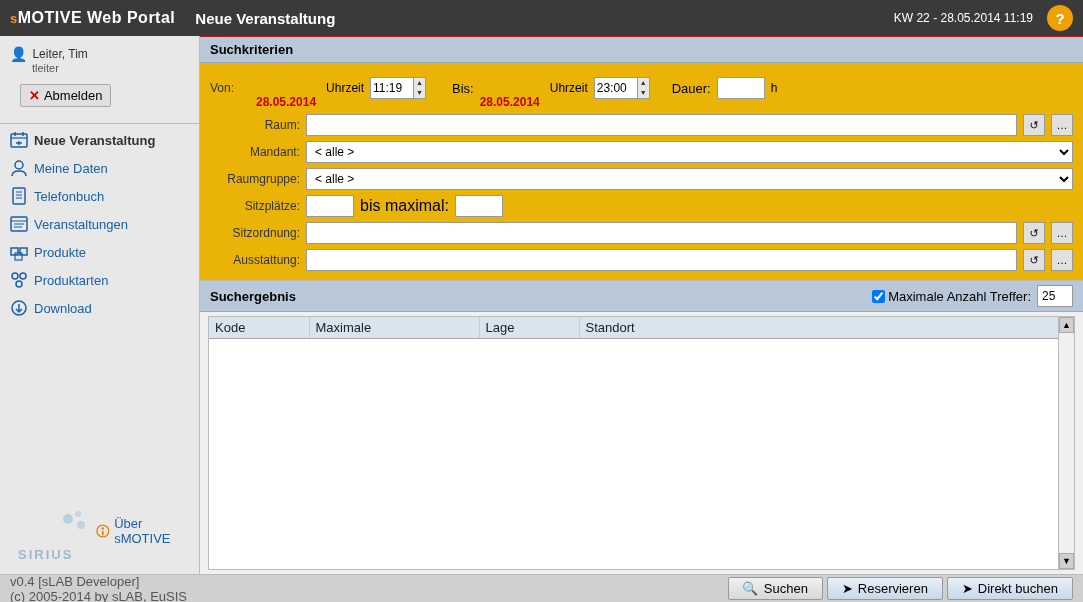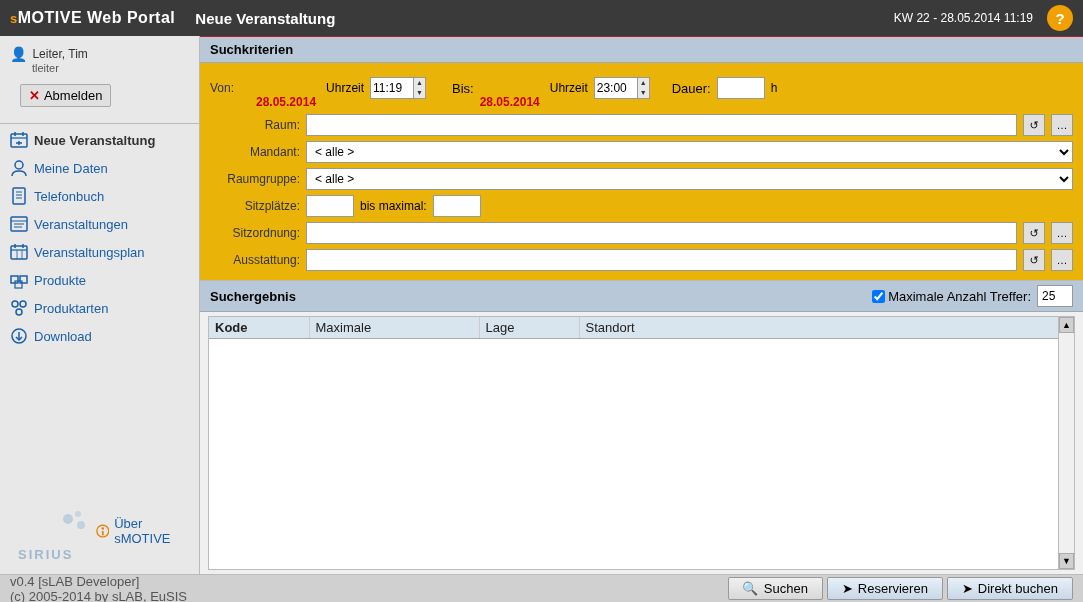--- a/index.html
+++ b/index.html
@@ -388,33 +388,20 @@
         <svg width="18" height="18" viewBox="0 0 18 18">
             <rect x="1" y="2" width="16" height="14" rx="1" fill="none" stroke="#1a5fa8" stroke-width="1.5"></rect>
             <line x1="1" y1="6" x2="17" y2="6" stroke="#1a5fa8" stroke-width="1"></line>
             <line x1="4" y1="9" x2="14" y2="9" stroke="#1a5fa8" stroke-width="1"></line>
             <line x1="4" y1="12" x2="12" y2="12" stroke="#1a5fa8" stroke-width="1"></line>
           </svg>
       </span>
       <span>Veranstaltungen</span>
     </div>
 
-    <div class="sidebar-item">
-      <span class="sidebar-icon">
-        <svg width="18" height="18" viewBox="0 0 18 18">
-            <rect x="1" y="3" width="16" height="13" rx="1" fill="none" stroke="#1a5fa8" stroke-width="1.5"></rect>
-            <line x1="1" y1="7" x2="17" y2="7" stroke="#1a5fa8" stroke-width="1.2"></line>
-            <line x1="5" y1="1" x2="5" y2="5" stroke="#1a5fa8" stroke-width="1.5"></line>
-            <line x1="13" y1="1" x2="13" y2="5" stroke="#1a5fa8" stroke-width="1.5"></line>
-            <line x1="7" y1="7" x2="7" y2="16" stroke="#1a5fa8" stroke-width="0.8"></line>
-            <line x1="12" y1="7" x2="12" y2="16" stroke="#1a5fa8" stroke-width="0.8"></line>
-          </svg>
-      </span>
-      <span>Veranstaltungsplan</span>
-    </div>
 
 
     <div class="sidebar-item">
       <span class="sidebar-icon">
         <svg width="18" height="18" viewBox="0 0 18 18">
             <rect x="1" y="5" width="7" height="7" fill="none" stroke="#1a5fa8" stroke-width="1.5"></rect>
             <rect x="10" y="5" width="7" height="7" fill="none" stroke="#1a5fa8" stroke-width="1.5"></rect>
             <rect x="5" y="10" width="7" height="7" fill="none" stroke="#1a5fa8" stroke-width="1.2"></rect>
           </svg>
       </span>
@@ -516,21 +503,21 @@
           <div class="select-wrapper">
             <select>
               <option>&lt; alle &gt;</option>
             </select>
           </div>
         </div>
 
         <div class="form-row">
           <span class="form-label">Sitzplätze:</span>
           <input type="text" class="form-input" style="width: 48px;" value="">
-          <span style="font-size:12px;">bis maximal:</span>
+          <span style="font-size:16px;">bis maximal:</span>
           <input type="text" class="form-input" style="width: 48px;" value="">
         </div>
 
         <div class="form-row">
           <span class="form-label">Sitzordnung:</span>
           <input type="text" class="form-input-wide" value="" style="">
           <button class="reset-btn">↺</button>
           <button class="more-btn">…</button>
         </div>
 
@@ -552,21 +539,21 @@
             <input type="checkbox" checked="" style="">
             <span>Maximale Anzahl Treffer:</span>
           </label>
           <input type="text" class="form-input" style="width: 36px;" value="25">
         </div>
       </div>
       <div class="results-table-wrapper">
         <table class="results-table">
           <thead>
             <tr>
-              <th style="width:100px;font-weight:bold;">Kode</th>
+              <th style="width:100px;">Kode</th>
               <th style="width:170px;">Maximale</th>
               <th style="width:100px;">Lage</th>
               <th>Standort</th>
             </tr>
           </thead>
           <tbody>
           </tbody>
         </table>
         <div class="scrollbar-v">
           <div class="scrollbar-btn">▲</div>

